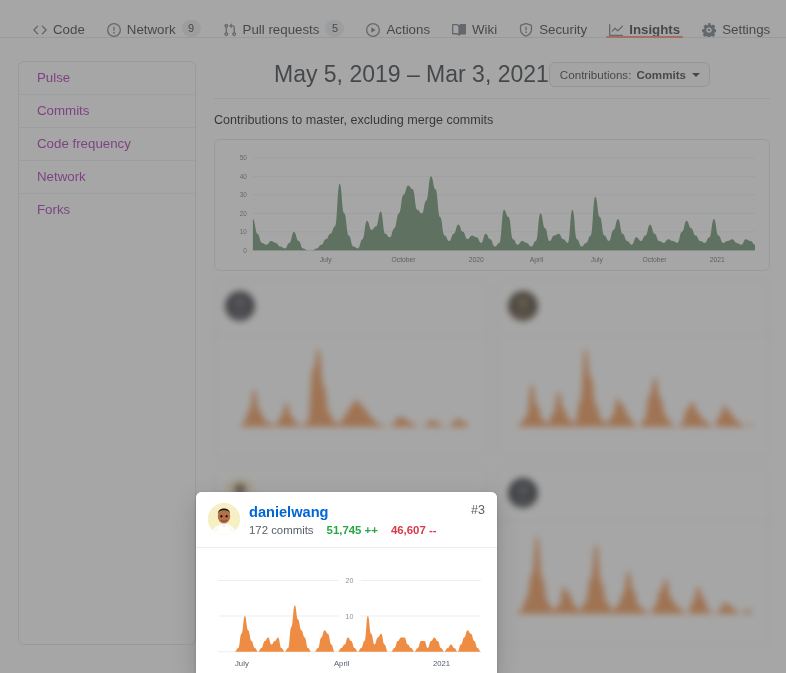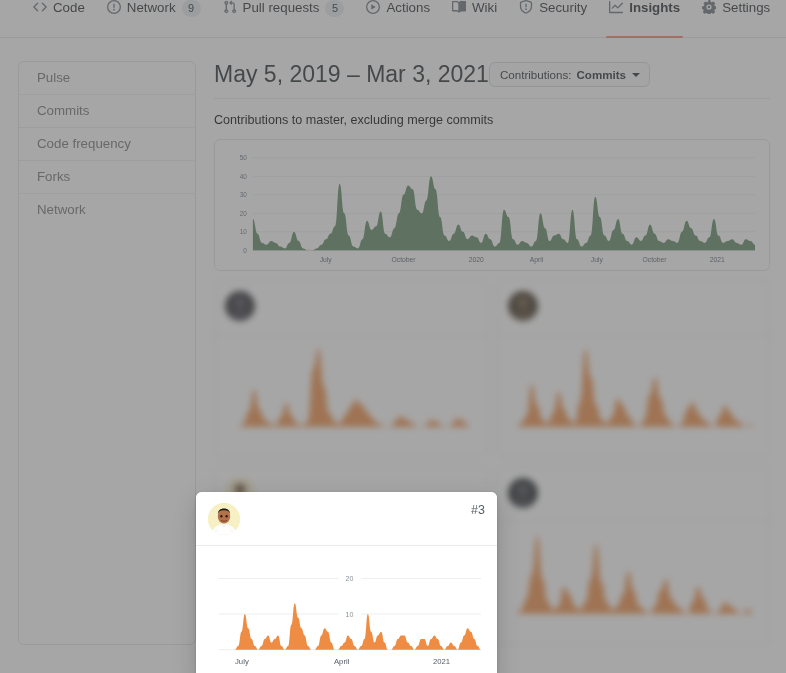--- a/index.html
+++ b/index.html
@@ -25,21 +25,21 @@
     position: relative;
     height: 38px;
     border-bottom: 1px solid #e1e4e8;
     display: flex;
     align-items: stretch;
     padding-left: 22px;
     background: #ffffff;
   }
   .tab {
     display: flex;
-    align-items: flex-start;
+    align-items: flex-end;
     gap: 6px;
     padding: 0 11px;
     font-size: 13.3px;
     color: #24292e;
     position: relative;
     cursor: pointer;
     white-space: nowrap;
   }
   .tab .ic { display: flex; align-items: center; color: #6a737d; }
   .tab.active { font-weight: 600; }
@@ -77,21 +77,21 @@
     flex: 0 0 178px;
     border: 1px solid #e1e4e8;
     border-radius: 6px;
     overflow: hidden;
     background: #fff;
     margin-top: 2px;
   }
   .side-item {
     position: relative;
     font-size: 13.3px;
-    color: #737373;
+    color: #a21caf;
     padding: 9px 0 9px 18px;
     border-bottom: 1px solid #eaecef;
     cursor: pointer;
     line-height: 14px;
   }
   .side-item:last-child { border-bottom: none; }
   .side-item.selected::before {
     content: "";
     position: absolute;
     left: 0; top: 0; bottom: 0;
@@ -101,21 +101,21 @@
 
   
   .main {
     flex: 1 1 auto;
     min-width: 0;
     padding-left: 14px;
   }
   .main-head {
     display: flex;
     align-items: flex-start;
-    justify-content: flex-start;
+    justify-content: center;
     padding: 0 2px 0 4px;
   }
   .range-title {
     font-size: 23px;
     font-weight: 400;
     color: #24292e;
     line-height: 30px;
     margin: 0;
   }
   .contrib-btn {
@@ -368,24 +368,24 @@
       <div class="side-item">
         <span>Pulse</span>
       </div>
       <div class="side-item">
         <span>Commits</span>
       </div>
       <div class="side-item">
         <span>Code frequency</span>
       </div>
       <div class="side-item">
+        <span>Network</span>
+      </div>
+      <div class="side-item">
         <span>Forks</span>
-      </div>
-      <div class="side-item">
-        <span>Network</span>
       </div>
     </aside>
 
     <section class="main">
 
       <div class="main-head">
         <h1 class="range-title">May 5, 2019 – Mar 3, 2021</h1>
         <div class="contrib-btn">
           <span>Contributions:</span>
           <span class="lbl-strong">Commits</span>
@@ -551,20 +551,28 @@
         <ellipse cx="16" cy="30" rx="12" ry="9" fill="#fbfbfb"></ellipse>
         <path d="M9 31 L13 21 L19 21 L23 31 Z" fill="#ffffff"></path>
         <ellipse cx="16" cy="13.5" rx="6.2" ry="7" fill="#b3714a"></ellipse>
         <path d="M9.9 11.5 C10.2 5.8 21.8 5.8 22.1 11.5 C22.3 9 21 5.5 16 5.5 C11 5.5 9.7 9 9.9 11.5 Z" fill="#23180f"></path>
         <ellipse cx="13.4" cy="13.2" rx="1.05" ry="1.2" fill="#1d1209"></ellipse>
         <ellipse cx="18.6" cy="13.2" rx="1.05" ry="1.2" fill="#1d1209"></ellipse>
         <path d="M13.4 17.6 Q16 19.3 18.6 17.6" stroke="#7a432a" stroke-width="0.9" fill="none" stroke-linecap="round"></path>
         <path d="M13.8 20.3 L16 23 L18.2 20.3 L18.2 21.6 L16 24.4 L13.8 21.6 Z" fill="#e9e9ee"></path>
       </svg>
     </div>
+    <div class="ident">
+      <span class="uname">danielwang</span>
+      <div class="stats">
+        <span>172 commits</span>
+        <span class="add">51,745 ++</span>
+        <span class="del">46,607 --</span>
+      </div>
+    </div>
     <div class="rank">#3</div>
   </div>
   <div class="card-chart">
     <svg viewBox="0 0 276 120" preserveAspectRatio="none">
       <g id="spark-grid">
           <line x1="14" y1="92" x2="272" y2="92" class="spark-grid"></line>
           <line x1="14" y1="57" x2="272" y2="57" class="spark-grid"></line>
           <rect x="132" y="51" width="22" height="12" fill="#ffffff"></rect>
           <line x1="14" y1="22" x2="272" y2="22" class="spark-grid"></line>
           <rect x="132" y="16" width="22" height="12" fill="#ffffff"></rect>

